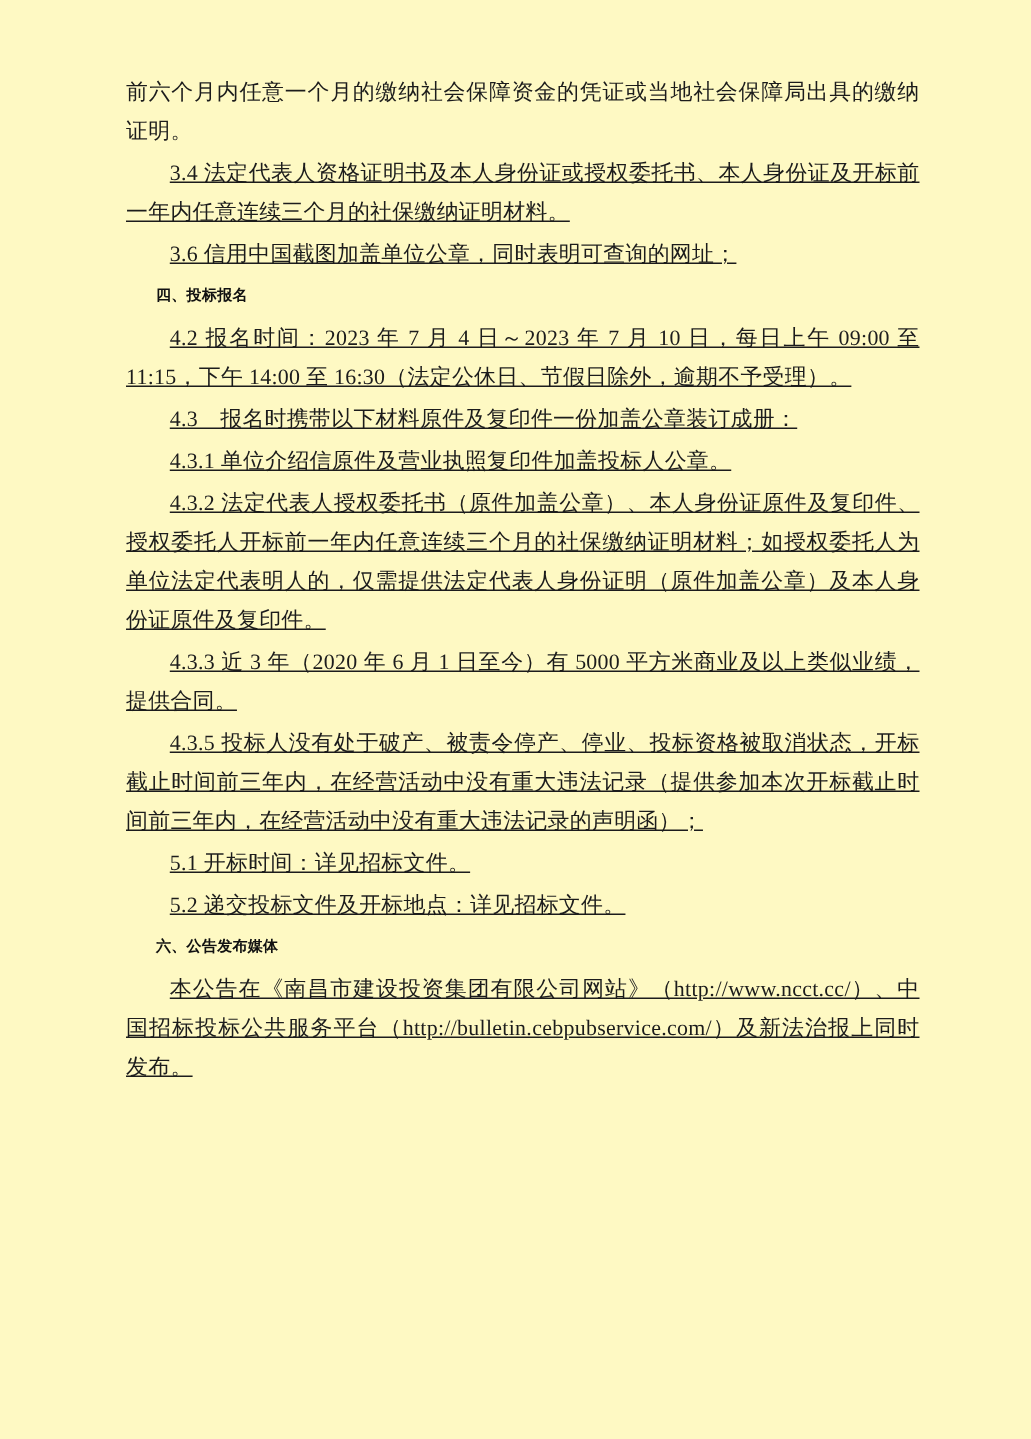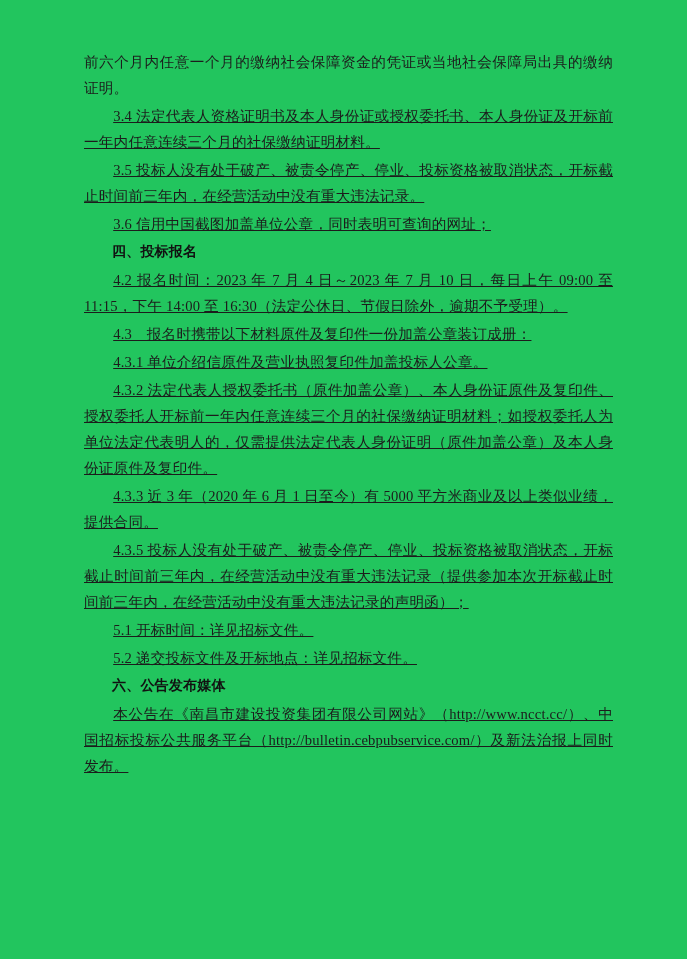--- a/index.html
+++ b/index.html
@@ -6,21 +6,21 @@
     margin: 0;
     padding: 0;
     background: #e8e8e8;
   }
   .page {
     position: relative;
     width: 687px;
     height: 959px;
     margin: 0 auto;
     box-sizing: border-box;
-    background: #22c55e;
+    background: #fef9c3;
     padding: 49px 74px 0 84px;
     font-family: "Liberation Serif", "DejaVu Serif", serif;
     font-size: 14.6px;
     color: #1c1c1c;
     overflow: hidden;
   }
   .page p {
     margin: 0 0 2px 0;
     line-height: 26px;
     text-align: justify;
@@ -32,30 +32,29 @@
     text-decoration: underline;
   }
   .para-cont {
     text-indent: 0;
   }
   .para-heading {
     text-indent: 2em;
     font-weight: bold;
     color: #111111;
     font-family: Liberation Serif, serif;
-    font-size: 14px;
+    font-size: 10px;
   }
 </style>
 </head>
 <body>
 
 <div class="page">
   <p class="para-cont">前六个月内任意一个月的缴纳社会保障资金的凭证或当地社会保障局出具的缴纳证明。</p>
   <p class="para-body">3.4 法定代表人资格证明书及本人身份证或授权委托书、本人身份证及开标前一年内任意连续三个月的社保缴纳证明材料。</p>
-  <p class="para-body">3.5 投标人没有处于破产、被责令停产、停业、投标资格被取消状态，开标截止时间前三年内，在经营活动中没有重大违法记录。</p>
   <p class="para-body">3.6 信用中国截图加盖单位公章，同时表明可查询的网址；</p>
   <p class="para-heading">四、投标报名</p>
   <p class="para-body">4.2 报名时间：2023 年 7 月 4 日～2023 年 7 月 10 日，每日上午 09:00 至 11:15，下午 14:00 至 16:30（法定公休日、节假日除外，逾期不予受理）。</p>
   <p class="para-body">4.3　报名时携带以下材料原件及复印件一份加盖公章装订成册：</p>
   <p class="para-body">4.3.1 单位介绍信原件及营业执照复印件加盖投标人公章。</p>
   <p class="para-body">4.3.2 法定代表人授权委托书（原件加盖公章）、本人身份证原件及复印件、授权委托人开标前一年内任意连续三个月的社保缴纳证明材料；如授权委托人为单位法定代表明人的，仅需提供法定代表人身份证明（原件加盖公章）及本人身份证原件及复印件。</p>
   <p class="para-body">4.3.3 近 3 年（2020 年 6 月 1 日至今）有 5000 平方米商业及以上类似业绩，提供合同。</p>
   <p class="para-body">4.3.5 投标人没有处于破产、被责令停产、停业、投标资格被取消状态，开标截止时间前三年内，在经营活动中没有重大违法记录（提供参加本次开标截止时间前三年内，在经营活动中没有重大违法记录的声明函）；</p>
   <p class="para-body">5.1 开标时间：详见招标文件。</p>
   <p class="para-body">5.2 递交投标文件及开标地点：详见招标文件。</p>

